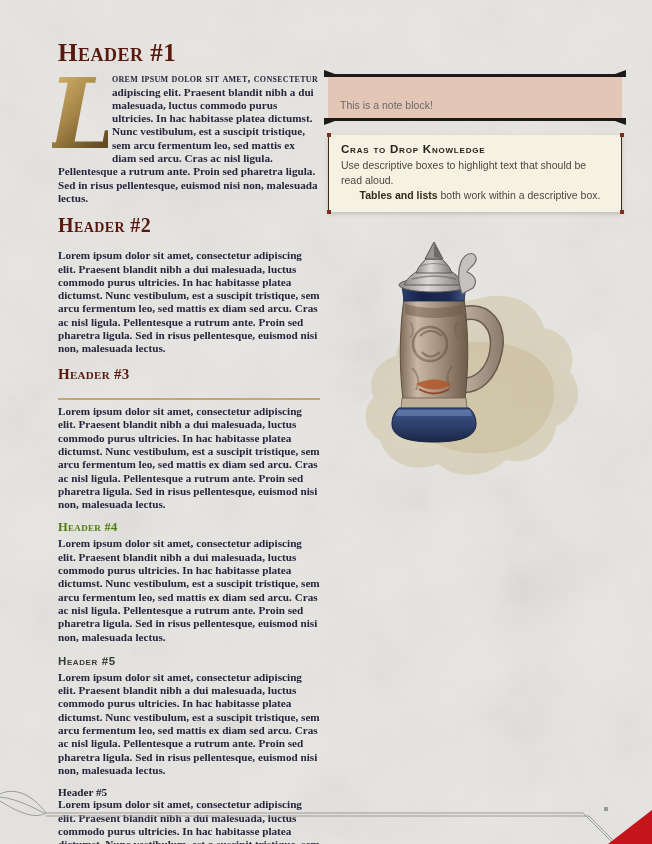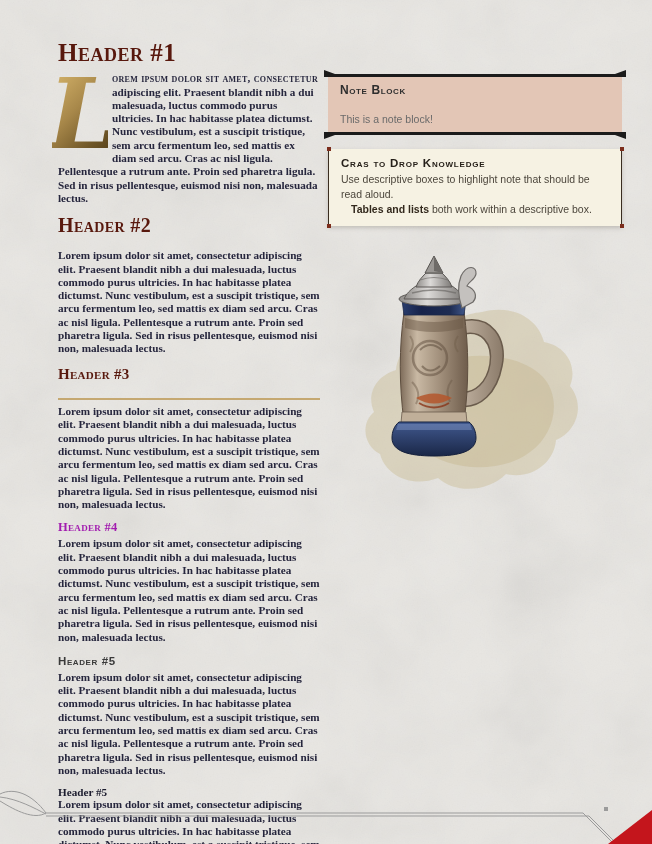--- a/index.html
+++ b/index.html
@@ -26,21 +26,21 @@
   }
   .body-text.last { margin-bottom:0; }
 
   h1.hb { font-size:25px; line-height:1.05; color:#58180d; font-variant:small-caps;
     font-weight:700; letter-spacing:.5px; margin:0 0 6px 0; }
   h2.hb { font-size:20px; line-height:1.05; color:#58180d; font-variant:small-caps;
     font-weight:700; letter-spacing:.4px; margin:10px 0 13px 0; }
   h3.hb { font-size:15px; line-height:1.1; color:#58180d; font-variant:small-caps;
     font-weight:700; letter-spacing:.3px; border-bottom:2px solid #c5a871;
     padding-bottom:16px; margin:10px 0 5px 0; }
-  h4.hb { font-size:12.5px; color:#a21caf; font-variant:small-caps; font-weight:700;
+  h4.hb { font-size:12.5px; color:#4d7c0f; font-variant:small-caps; font-weight:700;
     letter-spacing:.3px; margin:9px 0 2px 0; }
   h5.hb { font-family:"Liberation Sans", sans-serif; font-size:11.5px; color:#3a3a3a;
     font-variant:small-caps; font-weight:700; letter-spacing:.6px; margin:11px 0 4px 0; }
   h6.hb { font-size:11.2px; color:#1c1c2e; font-weight:700; margin:8px 0 0 0; }
 
   .dropcap {
     float:left; width:56px; height:90px;
     font-family:"DejaVu Serif", serif; font-style:italic;
     font-size:98px; line-height:80px; text-indent:-4px;
     color:#9b7c41; margin:2px 4px 0 -6px;
@@ -78,21 +78,21 @@
     box-shadow:0 2px 4px rgba(90,85,70,.25);
   }
   .corner-dot { position:absolute; width:4px; height:4px; background:#7c2d1c; }
   .corner-dot.tl { top:-2px; left:-2.5px; }
   .corner-dot.tr { top:-2px; right:-2.5px; }
   .corner-dot.bl { bottom:-2px; left:-2.5px; }
   .corner-dot.br { bottom:-2px; right:-2.5px; }
   .desc-title { font-size:11.5px; font-weight:700; color:#262019;
     font-variant:small-caps; letter-spacing:.8px; margin-bottom:3px; }
   .desc-para  { font-size:10.5px; line-height:15px; color:#4c463c; }
-  .desc-para.indent { text-indent:10px; }
+  .desc-para.indent { text-indent:10px;text-align:center; }
   .desc-para b { color:#33291d; }
 
   .stein-wrap { margin-top:26px; text-align:center; }
 
   .footer-ornament { position:absolute; left:0; bottom:0; width:652px; height:64px; pointer-events:none; }
 </style>
 </head>
 <body>
 
 <div class="page">
@@ -143,33 +143,32 @@
       <h6 class="hb">Header #5</h6>
       <p class="body-text last">Lorem ipsum dolor sit amet, consectetur adipiscing elit. Praesent blandit nibh a dui malesuada, luctus commodo purus ultricies. In hac habitasse platea dictumst. Nunc vestibulum, est a suscipit tristique, sem arcu fermentum</p>
     </div>
 
     <div class="col-right">
 
 
       <div class="note-block">
         <div class="note-bar top"></div>
         <div class="note-inner">
-          <div class="note-title">Note Block</div>
           <div class="note-body">This is a note block!</div>
         </div>
         <div class="note-bar bottom"></div>
       </div>
 
       <div class="desc-box">
         <span class="corner-dot tl"></span>
         <span class="corner-dot tr"></span>
         <span class="corner-dot bl"></span>
         <span class="corner-dot br"></span>
         <div class="desc-title">Cras to Drop Knowledge</div>
-        <p class="desc-para">Use descriptive boxes to highlight note that should be read aloud.</p>
+        <p class="desc-para">Use descriptive boxes to highlight text that should be read aloud.</p>
         <p class="desc-para indent"><b>Tables and lists</b>
           <span>both work within a descriptive box.</span></p>
       </div>
 
       <div class="stein-wrap">
         <svg width="222" height="238" viewBox="0 0 222 238" xmlns="http://www.w3.org/2000/svg">
           <defs>
             <linearGradient id="gBody" x1="0" y1="0" x2="1" y2="0">
               <stop offset="0" stop-color="#7e6c5a"></stop>
               <stop offset="0.25" stop-color="#c9b9a4"></stop>

